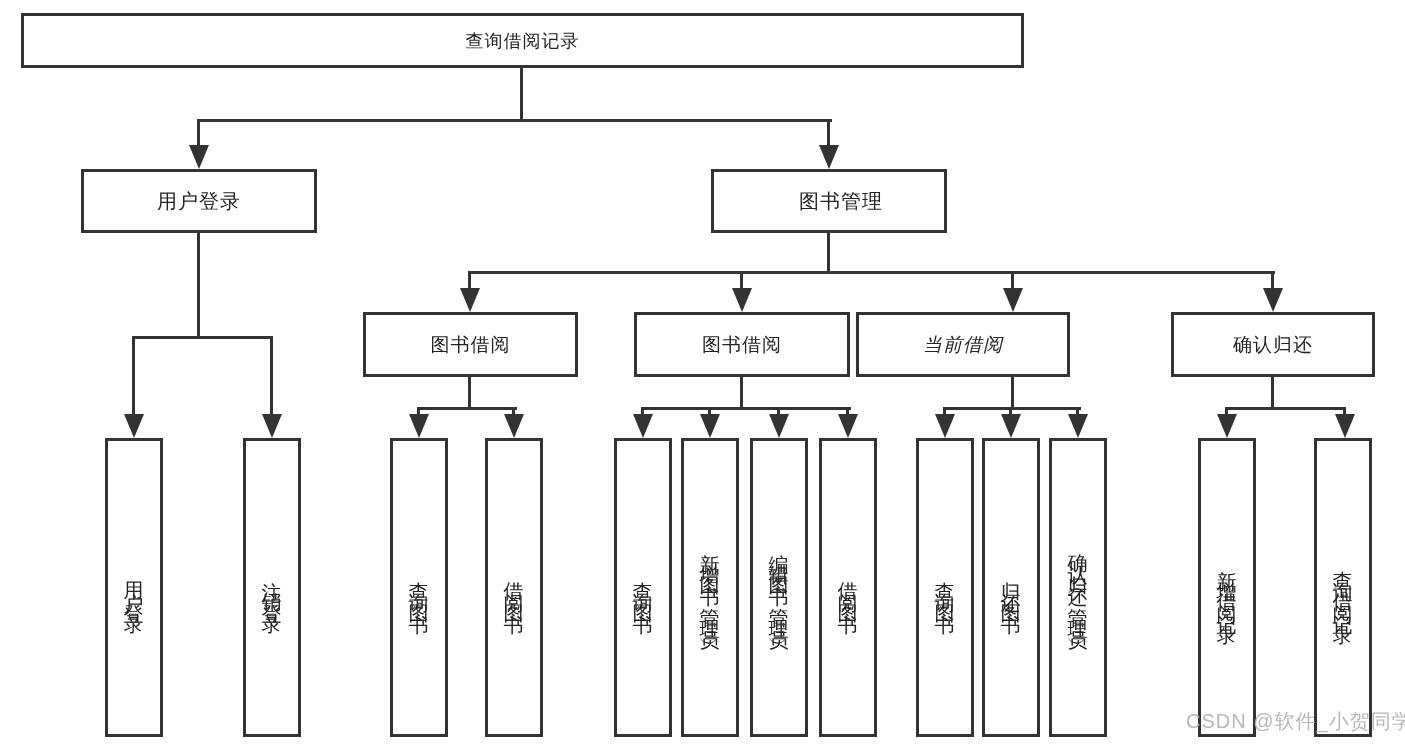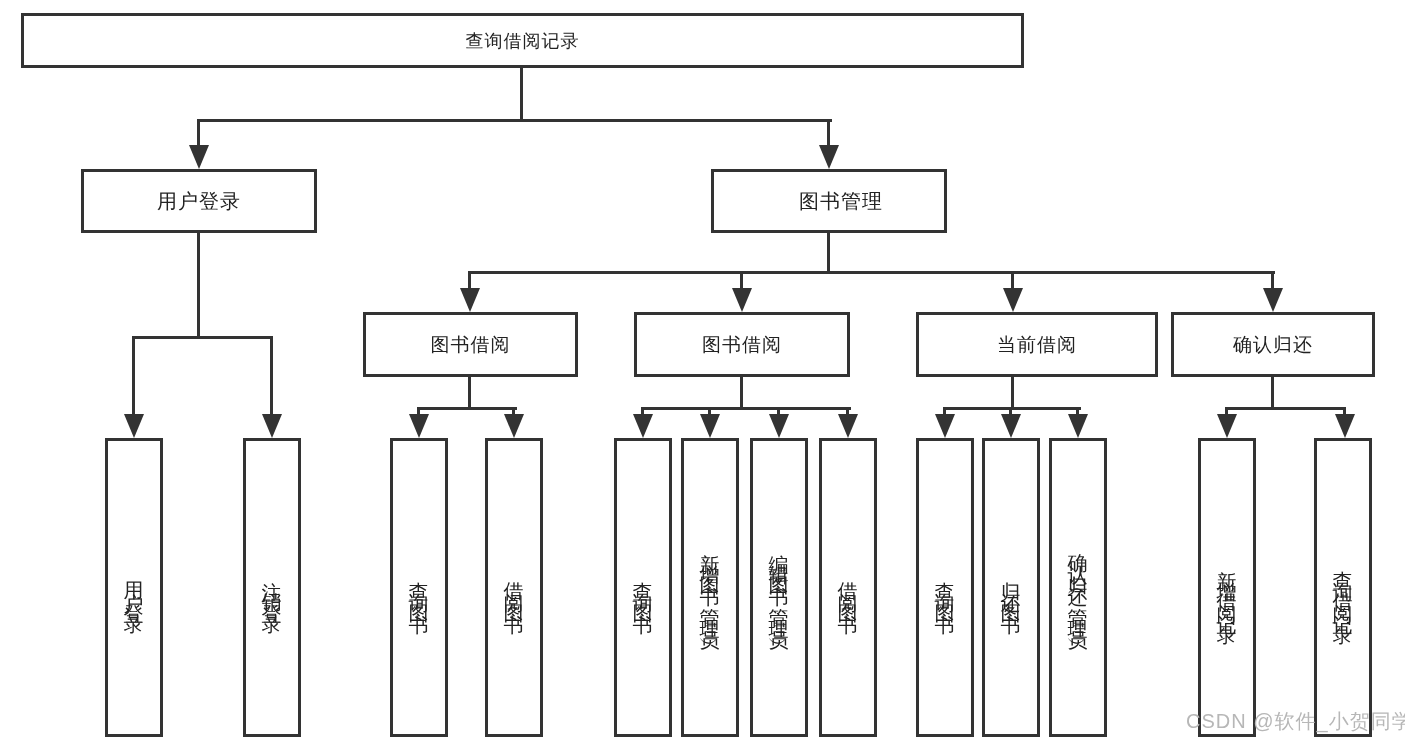--- a/index.html
+++ b/index.html
@@ -64,21 +64,21 @@
   <div class="box l1-box" style="left:711px; top:169px; width:236px; height:64px;padding-left:24px;">
     <span>图书管理</span>
   </div>
 
   <div class="box l2-box" style="left:363px; top:312px; width:215px; height:65px;">
     <span>图书借阅</span>
   </div>
   <div class="box l2-box" style="left:634px; top:312px; width:216px; height:65px;">
     <span>图书借阅</span>
   </div>
-  <div class="box l2-box" style="left:916px; top:312px; width:242px; height:65px;">
+  <div class="box l2-box" style="left:856px; top:312px; width:214px; height:65px;font-style:italic;">
     <span>当前借阅</span>
   </div>
   <div class="box l2-box" style="left:1171px; top:312px; width:204px; height:65px;">
     <span>确认归还</span>
   </div>
 
   <div class="box leaf-box" style="left:105px; top:438px; width:58px; height:299px;">
     <span class="vtext">用户登录</span>
   </div>
   <div class="box leaf-box" style="left:243px; top:438px; width:58px; height:299px;">

